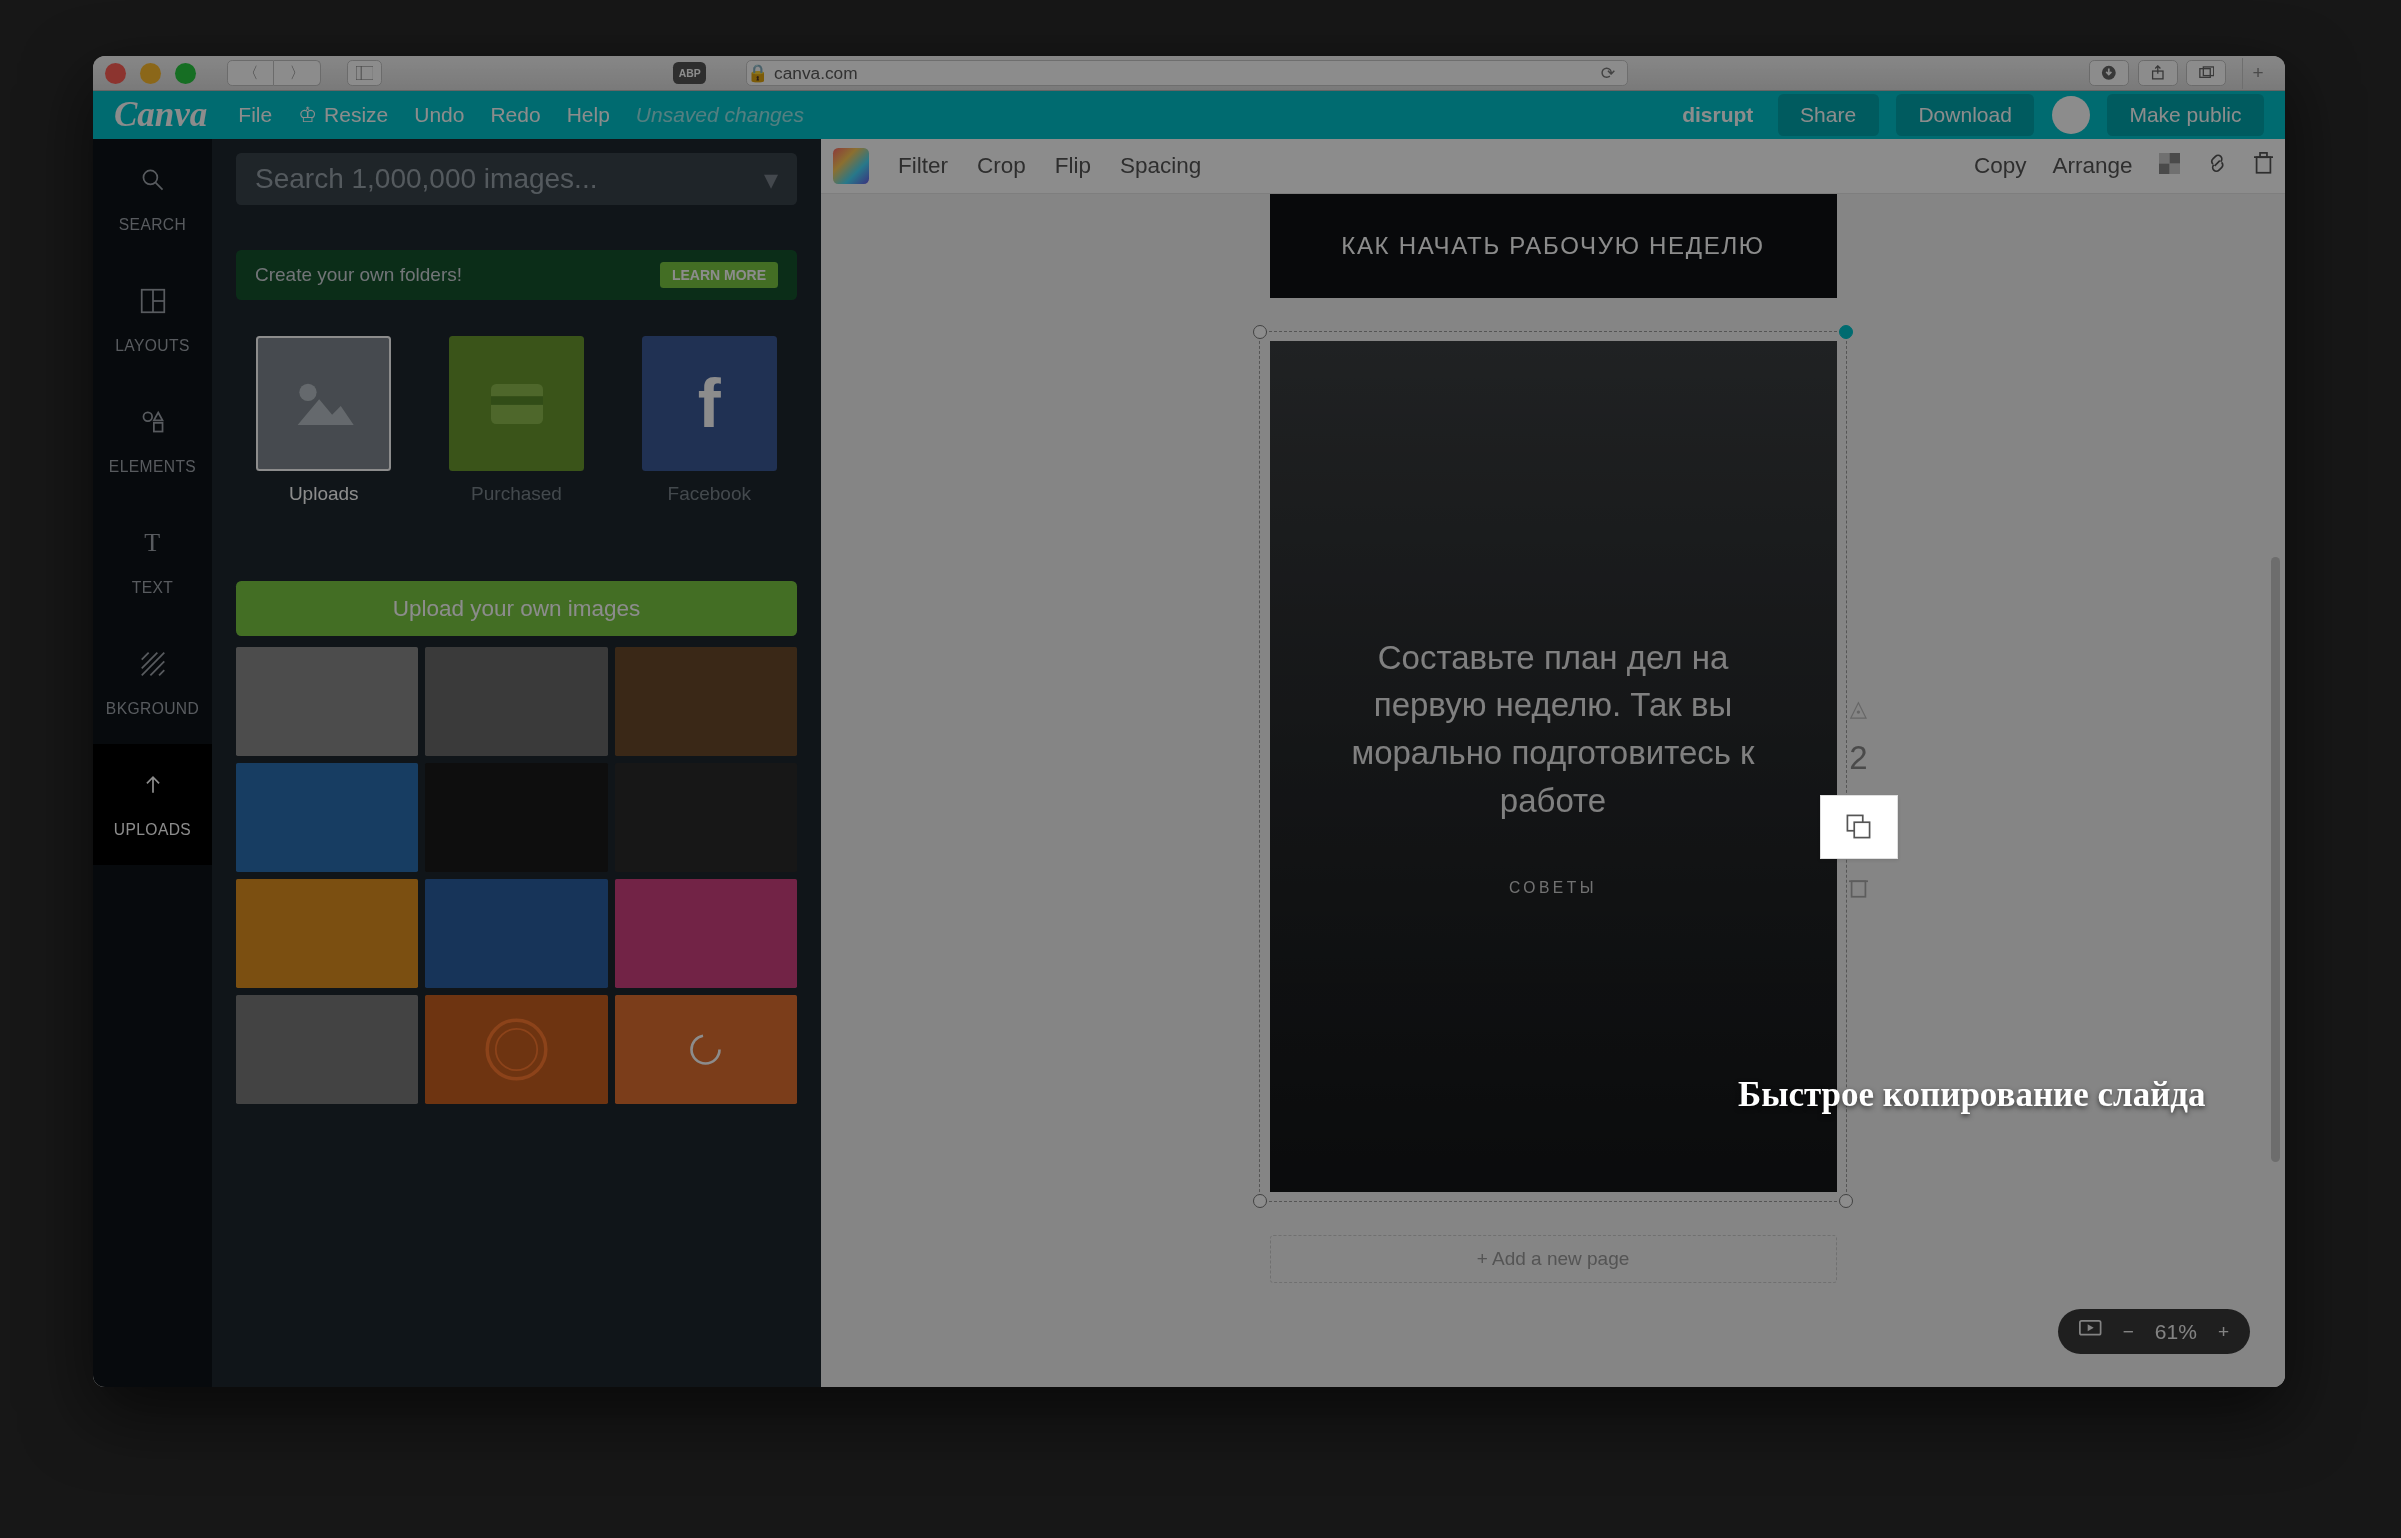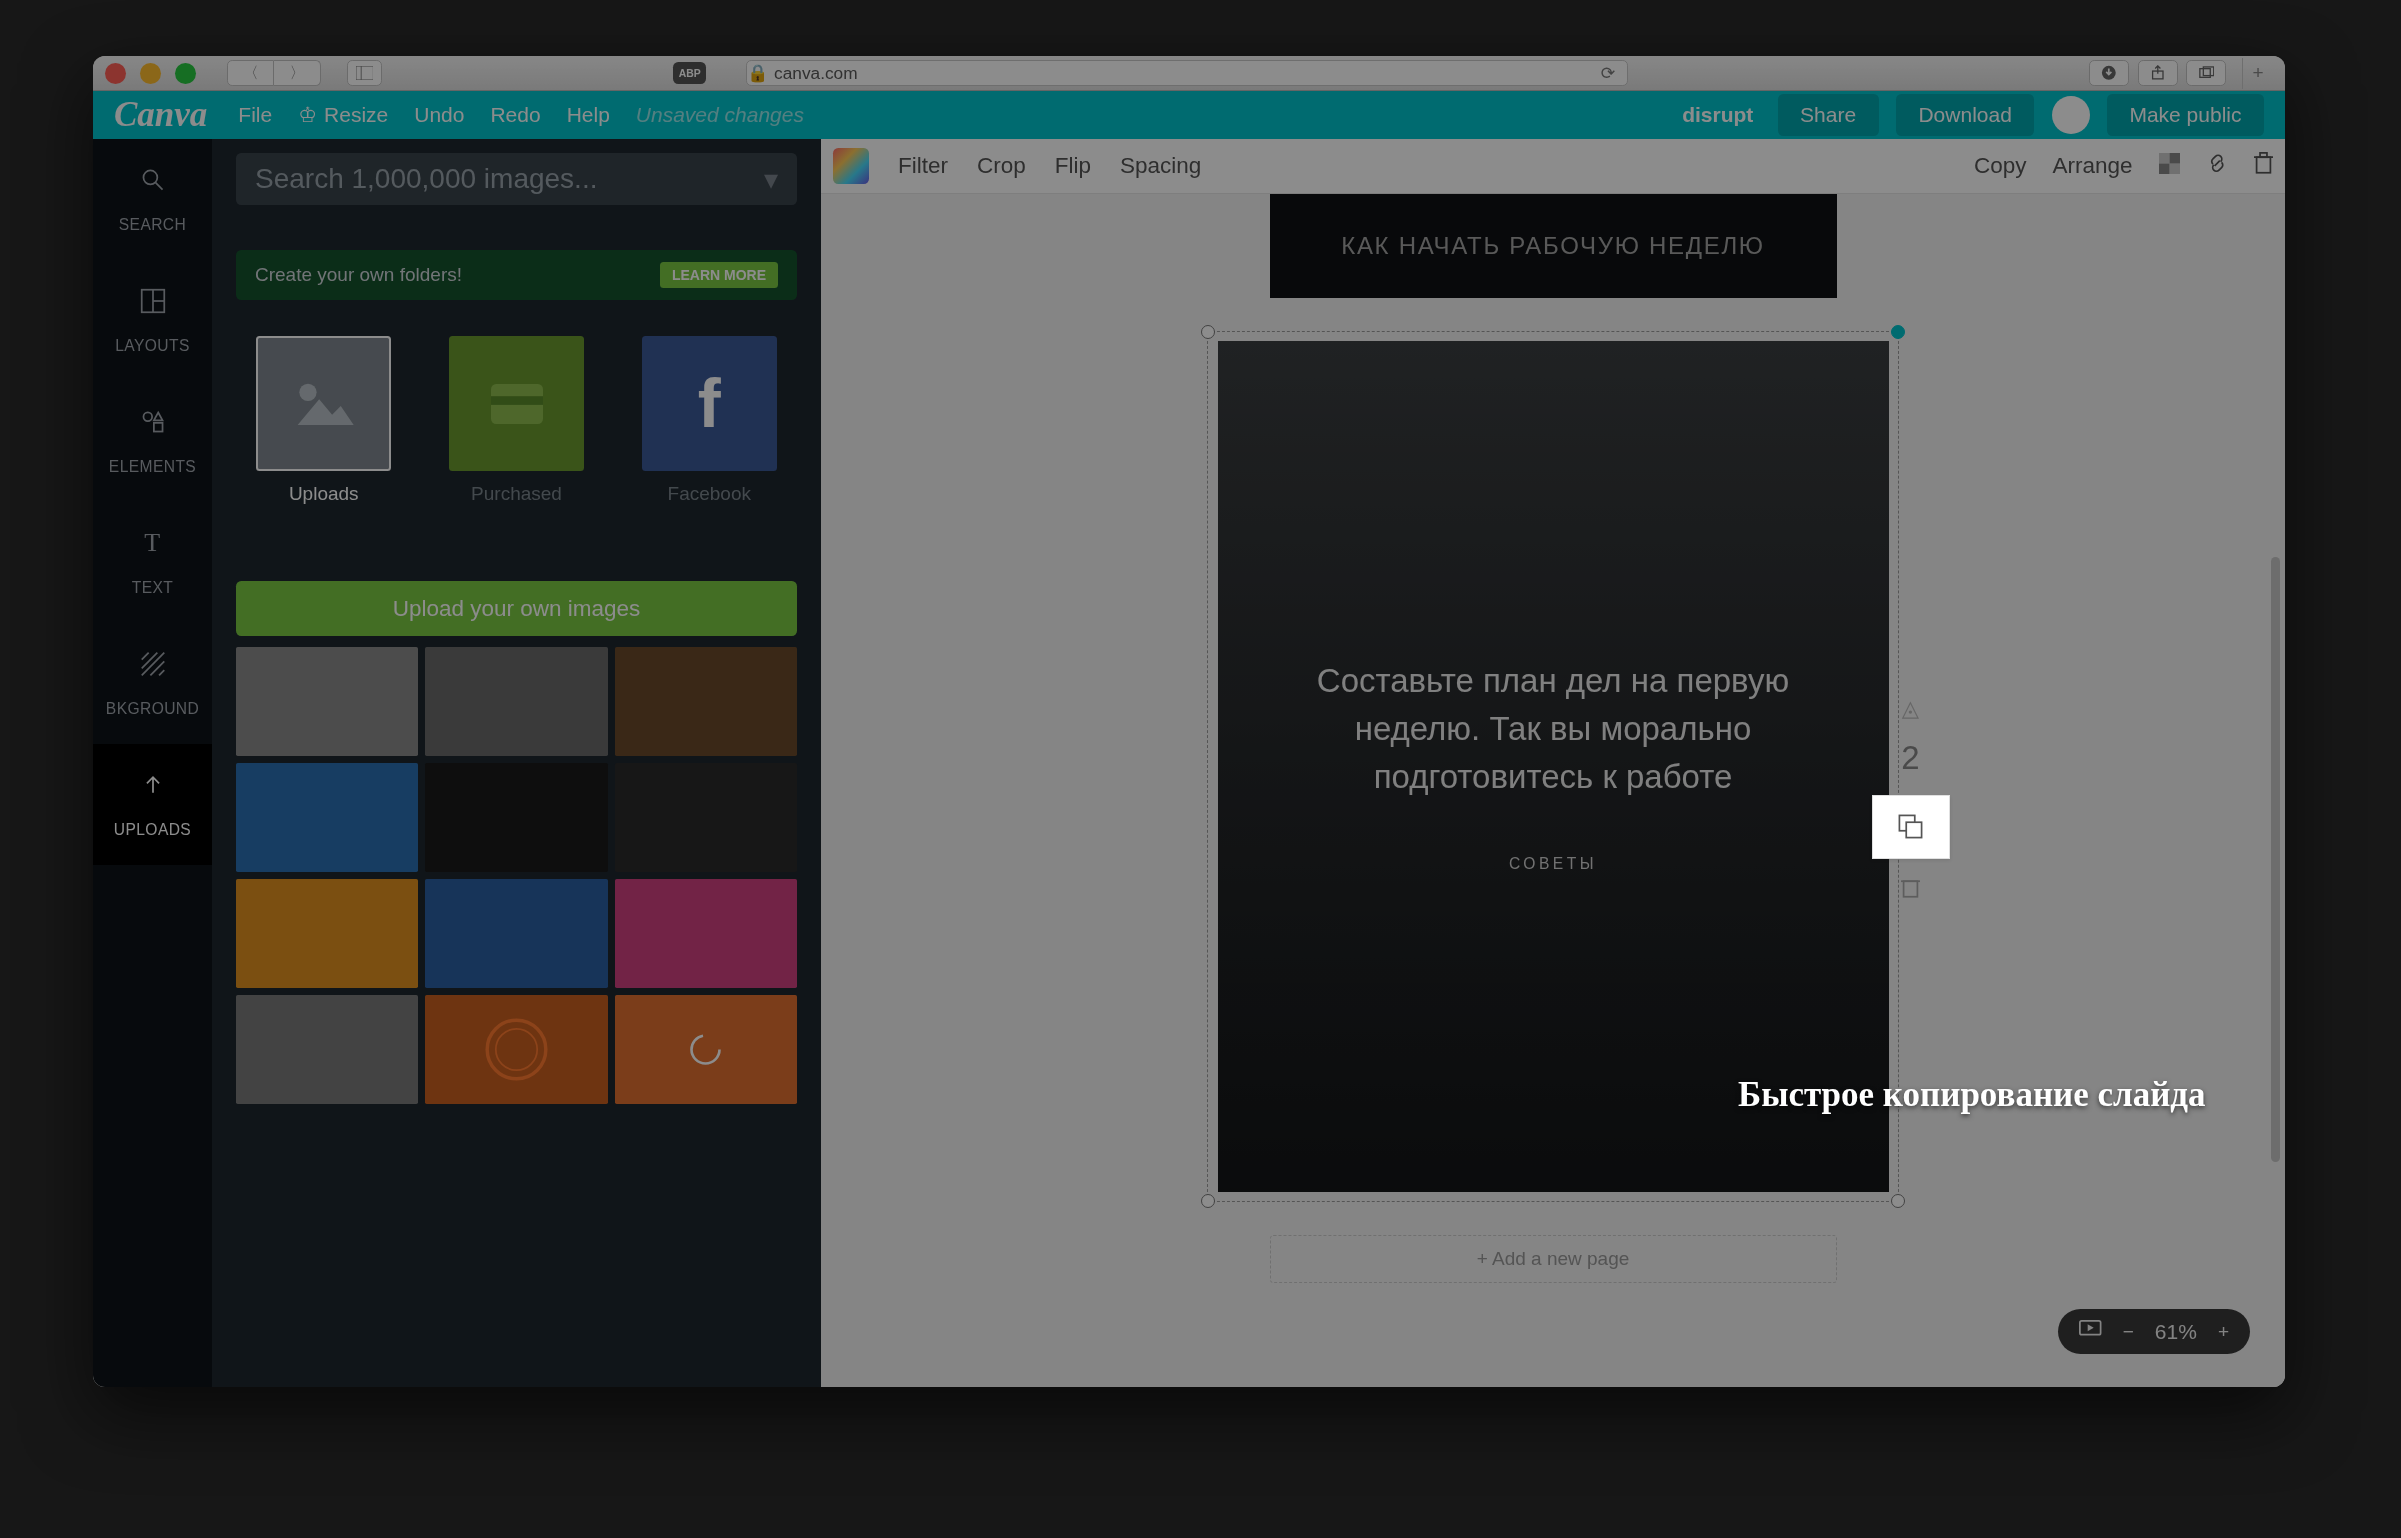--- a/index.html
+++ b/index.html
@@ -155,36 +155,36 @@
 }
 .tool-color { width: 36px; height:36px; border-radius:5.2px; background: linear-gradient(135deg, #ff6b6b, #feca57, #48dbfb, #6c5ce7); }
 .tool-item { cursor:pointer; }
 .tool-right { margin-left:auto; display:flex; gap:26px; align-items:center; }
 .tool-icon-small { font-size: 21px; color:#555; }
 
 .canvas-area {
   flex:1; background:#f2f2f2; display:flex; flex-direction:column; align-items:center; overflow:auto; position:relative; padding: 0 0 35px;
 }
 .slide-top-crop {
-  width: 567px; height: 104px; background:#0f1214; color:#a3a3a3; display:flex; align-items:center; justify-content:center;
+  width: 567px; height: 104px; background:#0f1214; color:#ffffff; display:flex; align-items:center; justify-content:center;
   font-size: 24px; letter-spacing: 1.7px; position:relative; margin-top: 0;
 }
 .selected-slide-wrap {
   position: relative; margin-top: 43px;
 }
 .selection-box {
   position:absolute; inset:-10.4px; border: 0.9px dashed rgba(0,0,0,0.35);
 }
 .sel-handle { position:absolute; width:14px; height:14px; border-radius:50%; background:#fff; border:1.7px solid #777; }
 .sel-handle.tl { top:-7px; left:-7px; }
 .sel-handle.tr { top:-7px; right:-7px; background:#00c4cc; border-color:#00c4cc;}
 .sel-handle.bl { bottom:-7px; left:-7px; }
 .sel-handle.br { bottom:-7px; right:-7px; }
 .slide-img {
-  width: 671px; height: 851px; background: linear-gradient(rgba(0,0,0,.35),rgba(0,0,0,.55)),
+  width: 567px; height: 851px; background: linear-gradient(rgba(0,0,0,.35),rgba(0,0,0,.55)),
     linear-gradient(#5a5f63,#2c3034);
   color:#e9e9e9; display:flex; flex-direction:column; align-items:center; justify-content:center;
   text-align:center; padding: 0 52px; font-size: 33px; line-height:1.45;
 }
 .slide-img .subtitle { font-size:15.6px; letter-spacing:3.5px; margin-top: 52px; color:#d0d0d0;}
 .slide-side-controls {
   position:absolute; right:-61px; top: 354px; display:flex; flex-direction:column; align-items:center; gap:17.3px; color:#9aa0a6;
 }
 .slide-num { font-size:33px; color:#888; }
 .copy-btn {

